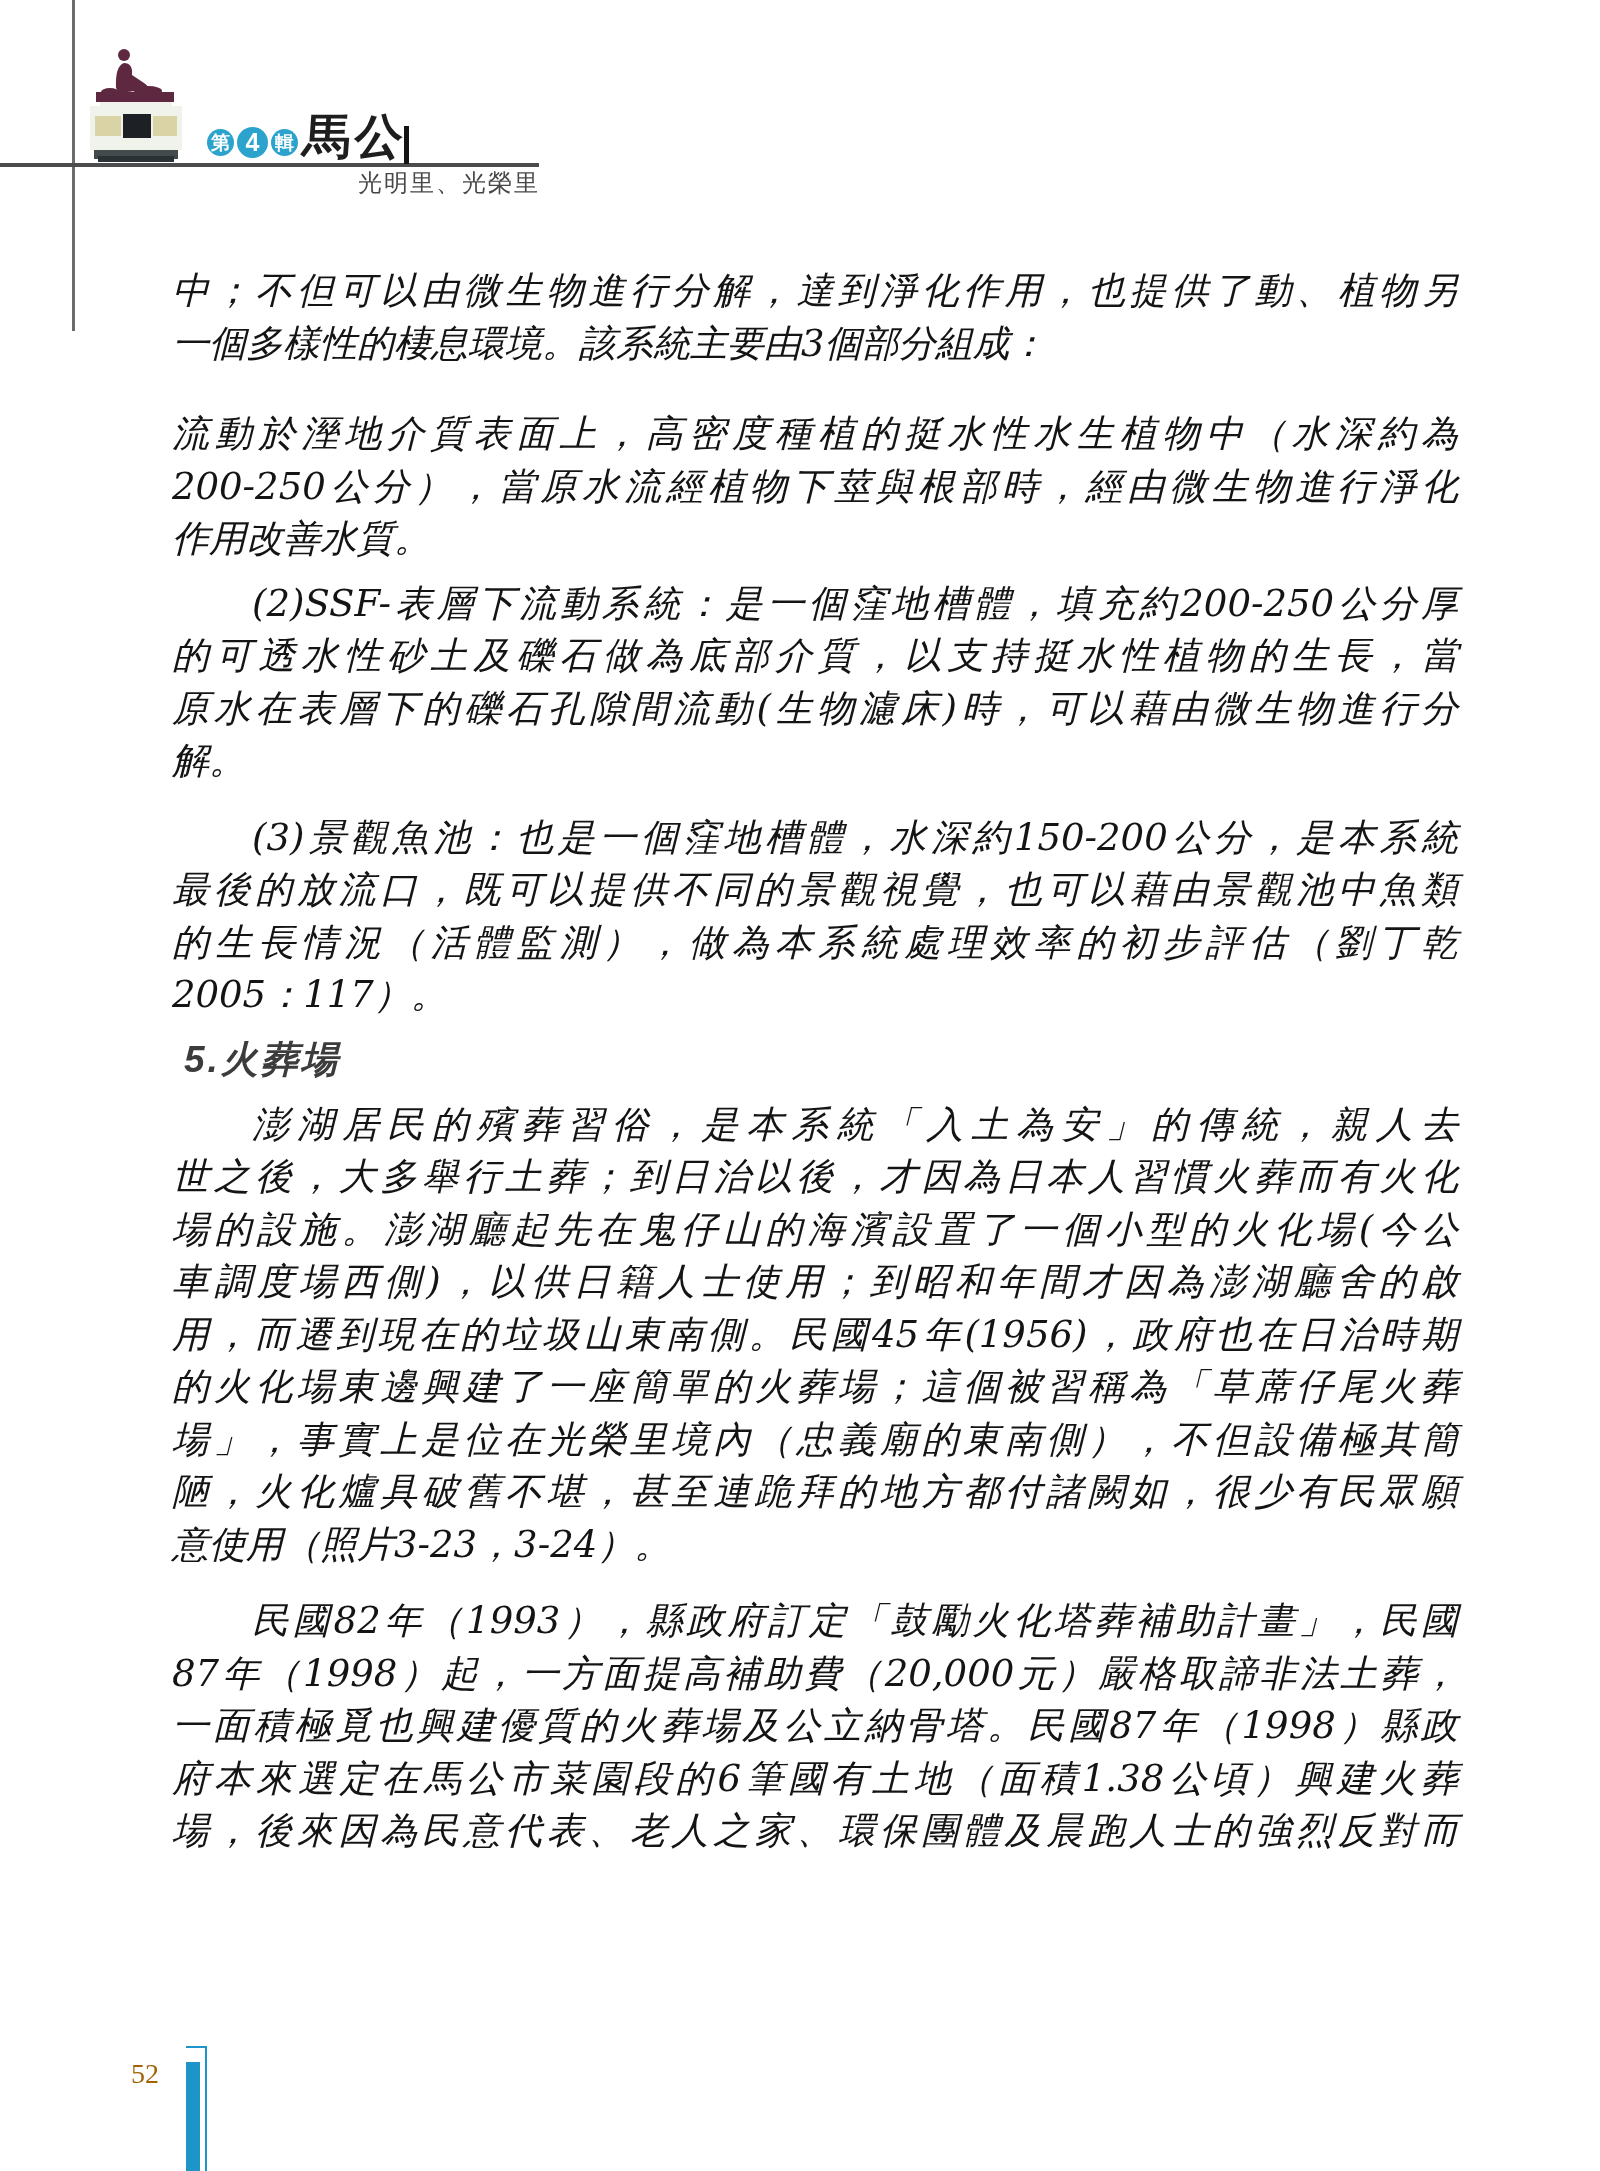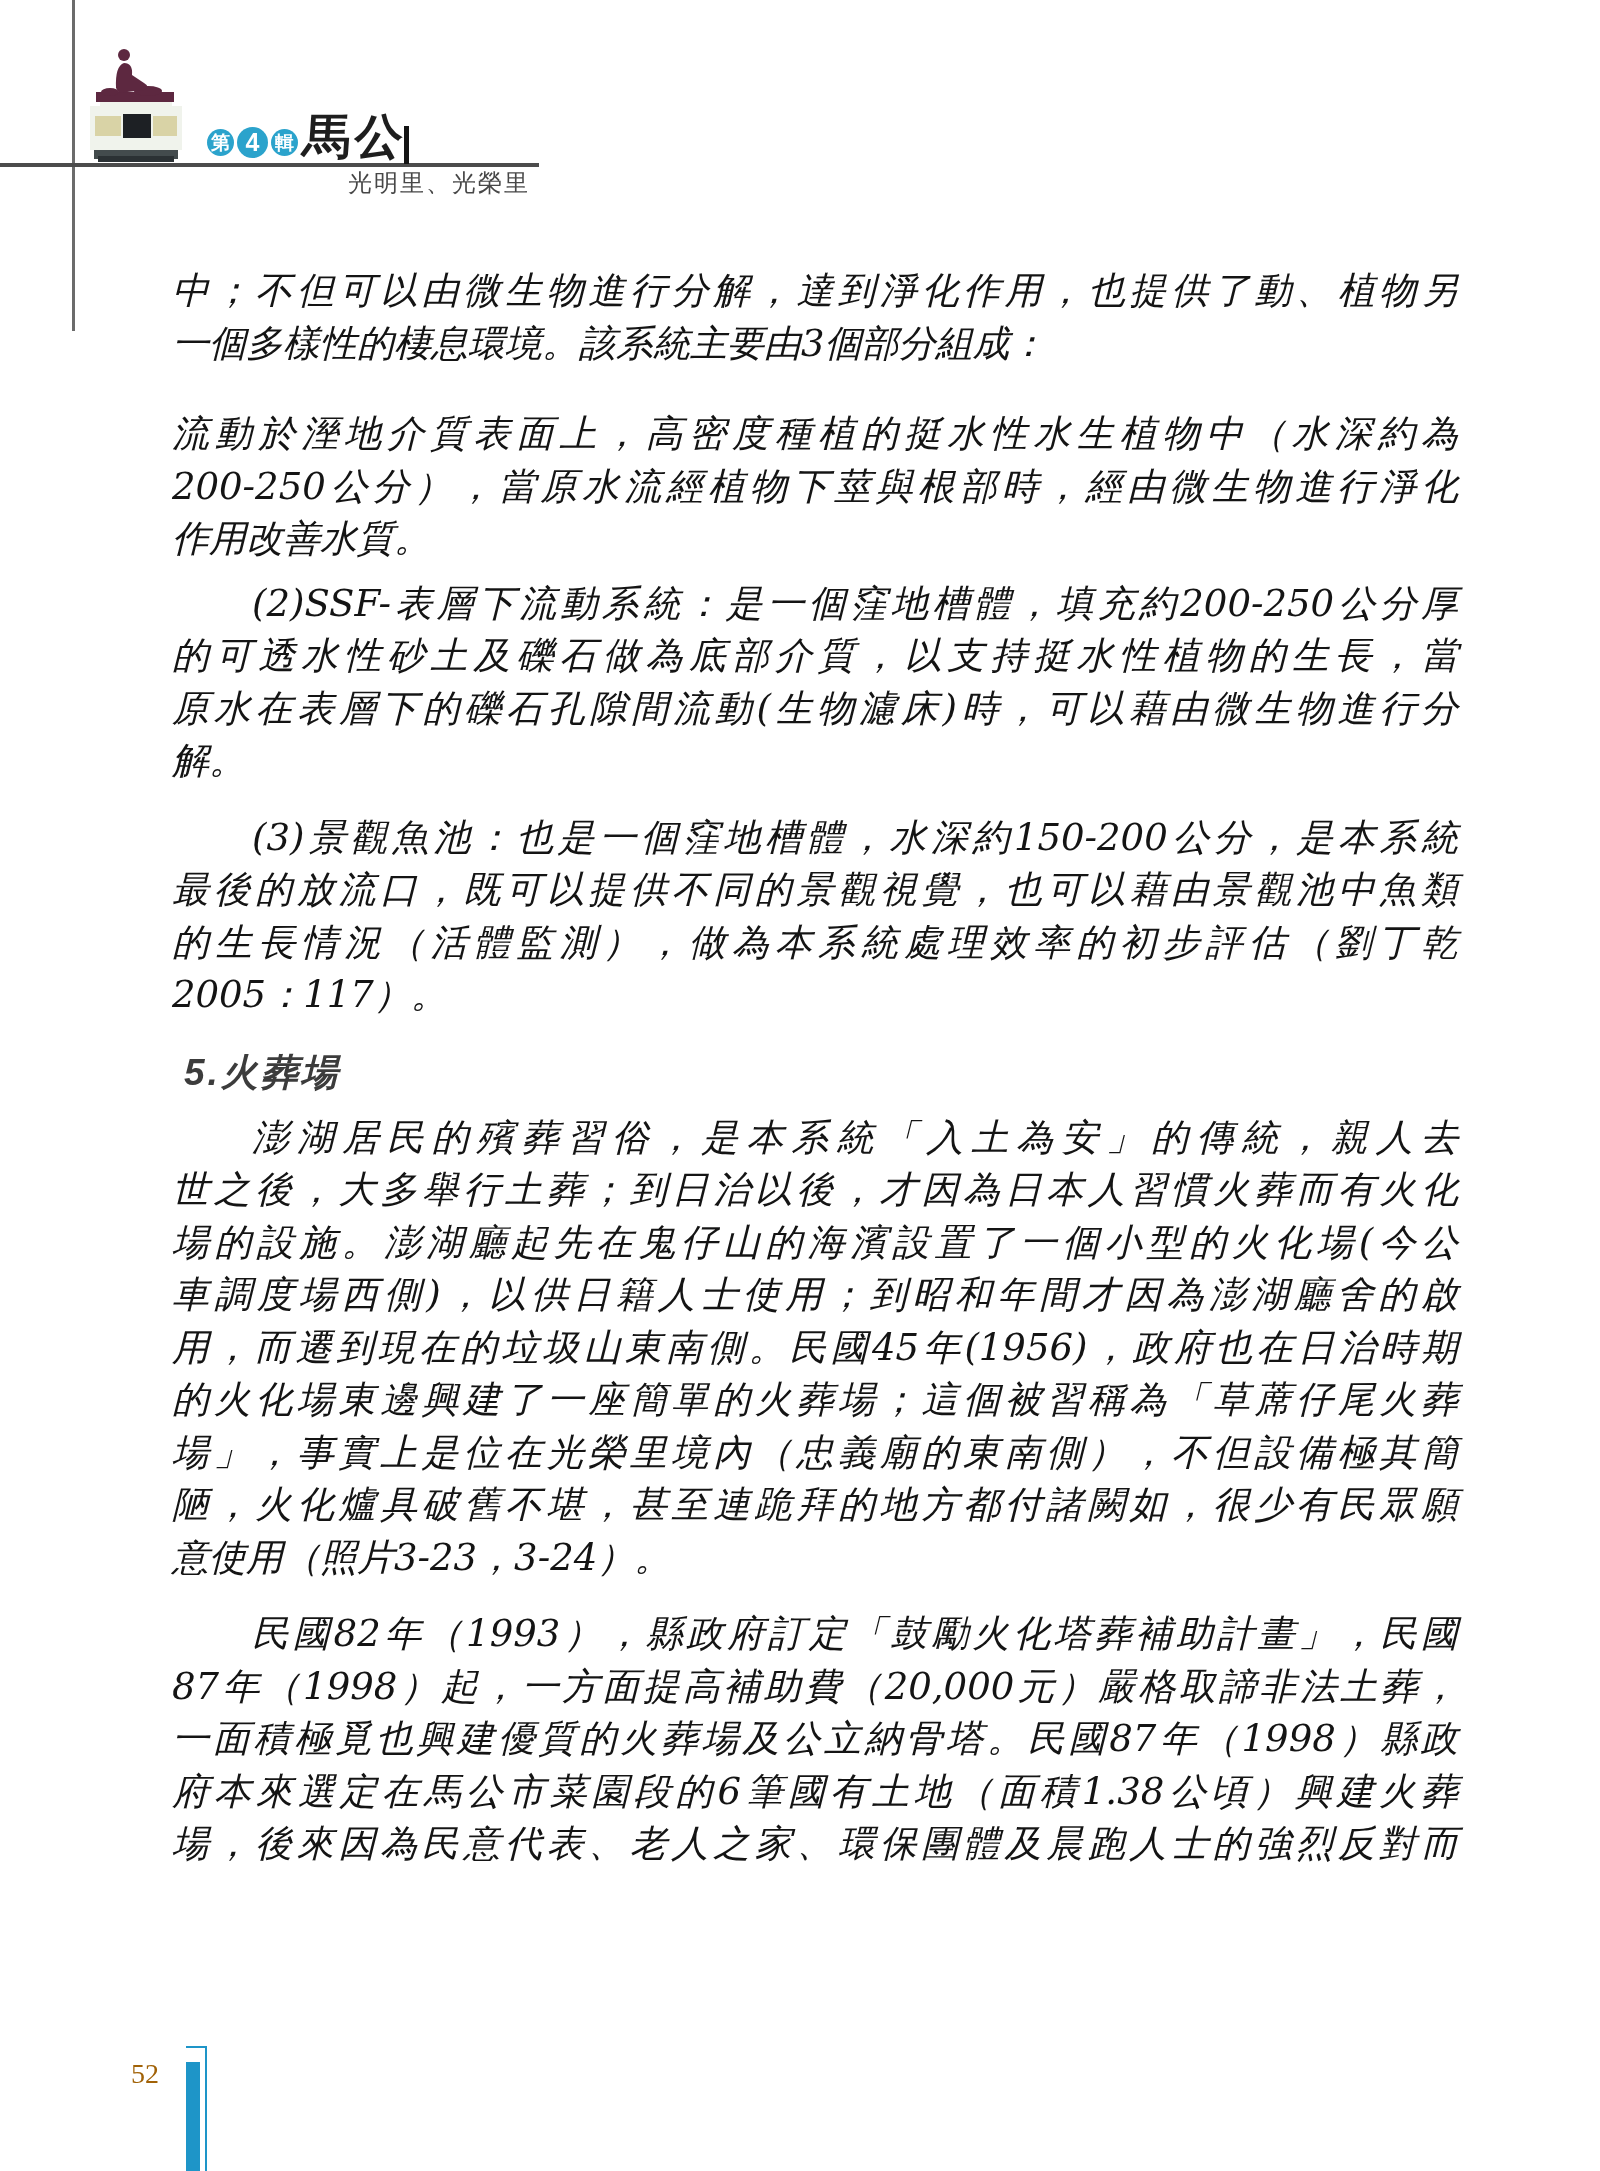--- a/index.html
+++ b/index.html
@@ -20,36 +20,36 @@
   .badge-group{position:absolute;left:207px;top:127px;display:flex;align-items:center;gap:3px;}
   .badge{display:flex;align-items:center;justify-content:center;border-radius:50%;
          background:var(--badge-blue);color:#ffffff;
          font-family:"Liberation Sans", sans-serif;font-weight:bold;}
   .badge.small{width:27px;height:27px;font-size:19px;}
   .badge.big{width:31px;height:31px;font-size:25px;}
   
   .title{position:absolute;left:303px;top:112px;font-size:48px;font-weight:bold;
          color:#1e1e1e;letter-spacing:4px;transform:skewX(-4deg);line-height:1;}
   .title-stroke{position:absolute;left:404px;top:126px;width:5px;height:38px;background:#141414;}
-  .subtitle{position:absolute;left:288px;top:170px;width:242px;text-align:right;
+  .subtitle{position:absolute;left:298px;top:170px;width:242px;text-align:right;
             font-size:24px;color:#474747;letter-spacing:2px;line-height:1.1;}
   
   .body-text{position:absolute;left:172px;top:0;width:1286px;color:var(--text-black);}
   .block{margin:0;font-style:italic;}
   .tline{font-size:37px;line-height:52.5px;text-align:justify;text-align-last:justify;
          text-justify:inter-character;}
   .tline.pfinal{text-align-last:left;}
   .tline.findent{padding-left:80px;}
   .heading{font-family:"Liberation Sans", sans-serif;font-size:37px;font-weight:700;
            color:var(--heading-gray);letter-spacing:3px;line-height:52px;padding-left:12px;}
   .block:nth-child(1){margin-top:265px;}
   .block:nth-child(2){margin-top:38px;}
   .block:nth-child(3){margin-top:12px;}
   .block:nth-child(4){margin-top:24px;}
-  .block:nth-child(5){margin-top:25px;}
+  .block:nth-child(5){margin-top:12px;}
   .block:nth-child(6){margin-top:13px;}
   .block:nth-child(7){margin-top:24px;}
   
   .page-number{position:absolute;left:131px;top:2058px;
                font-family:Liberation Serif, serif;font-size:28px;color:#a16207;}
   .footer-bar{position:absolute;left:186px;top:2062px;width:14px;height:109px;
               background:var(--bar-blue);}
   .footer-bar-outline{position:absolute;left:186px;top:2046px;width:19px;height:125px;
               border-top:2px solid var(--bar-blue);border-right:2px solid var(--bar-blue);}
 </style>

